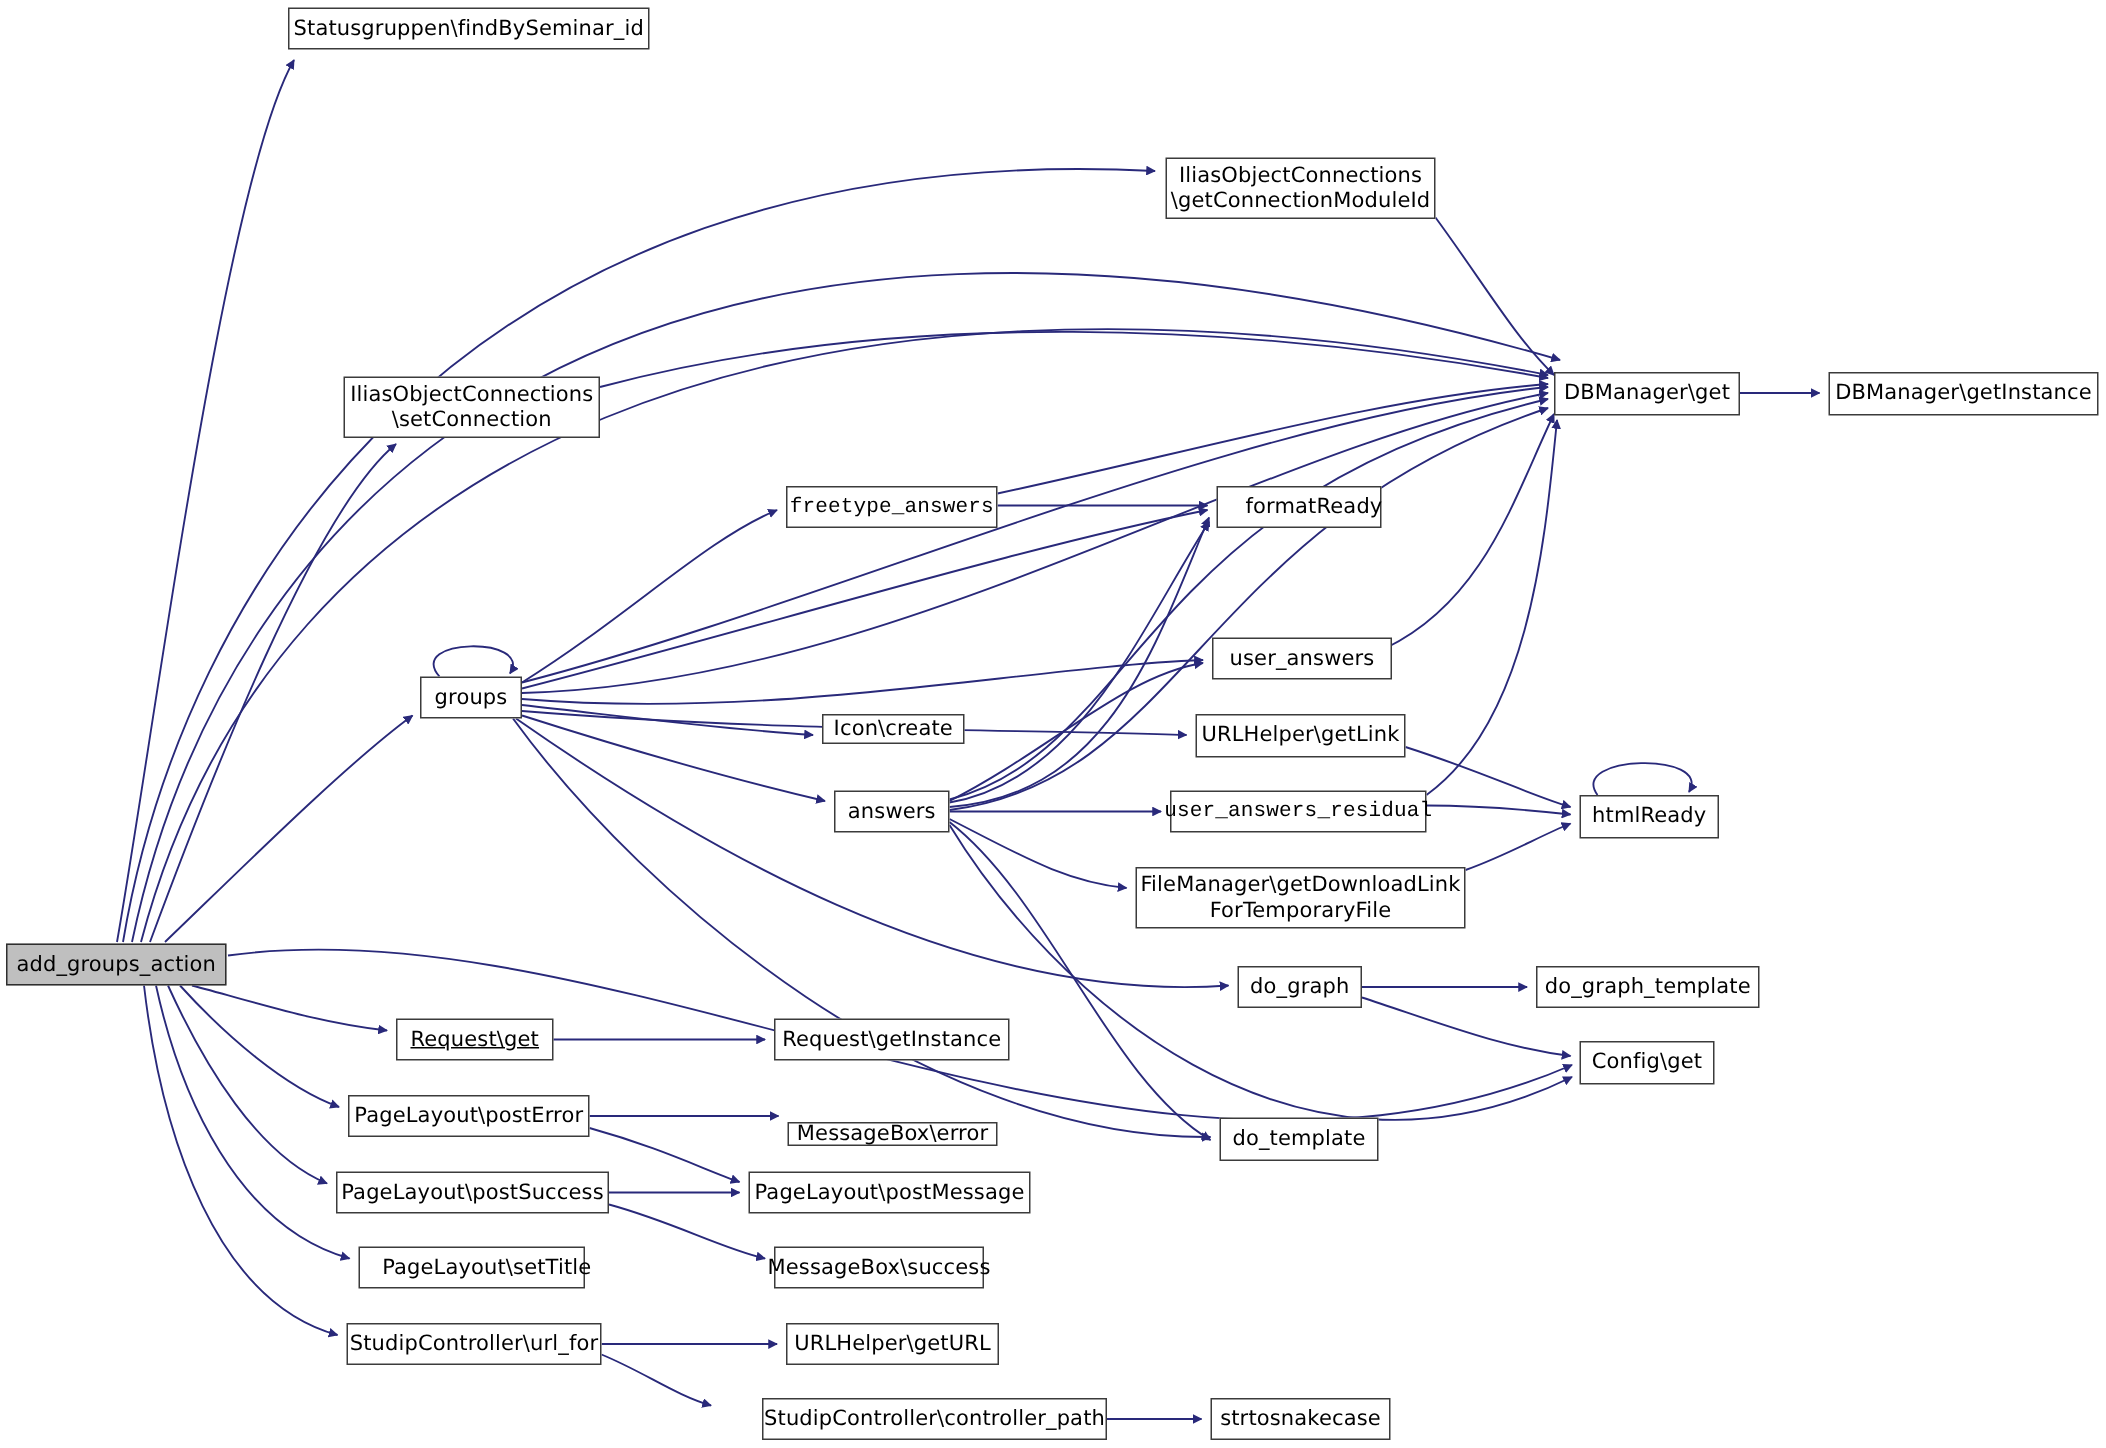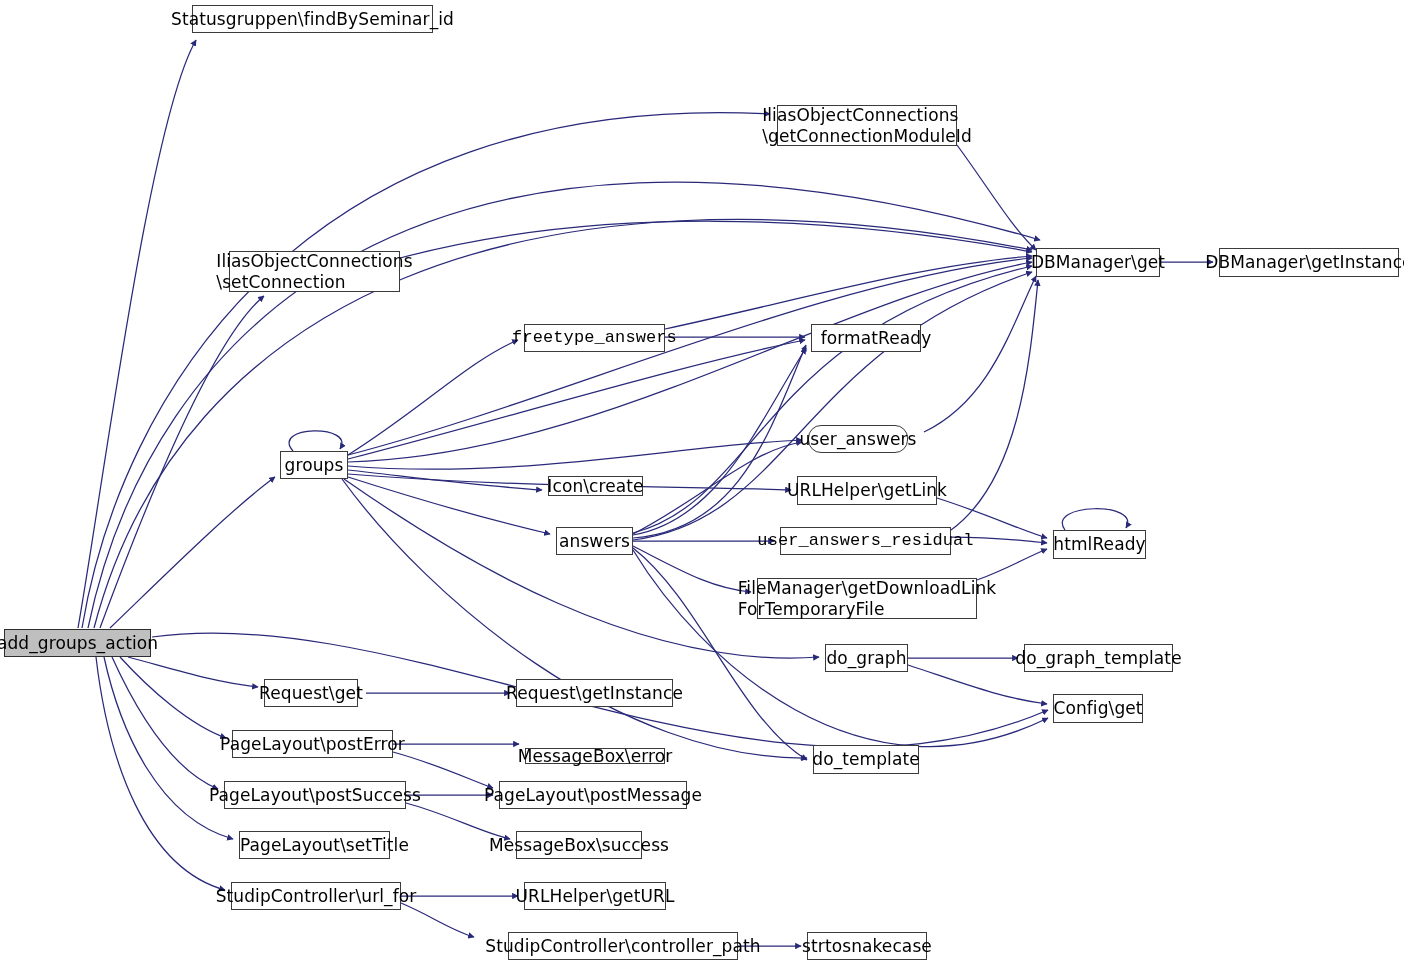--- a/index.html
+++ b/index.html
@@ -26,22 +26,22 @@
   }
   .node {
     position: absolute;
     box-sizing: border-box;
     border: 1px solid #3b3b3b;
     background: #ffffff;
     color: #000000;
     display: flex;
     align-items: center;
     justify-content: center;
-    text-align: left;
-    font-size: 17px;
+    text-align: center;
+    font-size: 14px;
     line-height: 1.18;
     letter-spacing: 0.1px;
     white-space: pre-line;
     z-index: 5;
   }
   .node.current {
     background: #bfbfbf;
     border-color: #2e2e2e;
   }
   .node .label {
@@ -121,40 +121,40 @@
       <div class="node current" style="left: 4px; top: 629px; width: 147px; height: 28px;"><span class="label">add_groups_action</span></div>
       <div class="node" style="left: 192px; top: 5px; width: 241px; height: 28px;"><span class="label">Statusgruppen\findBySeminar_id</span></div>
       <div class="node" style="left: 777px; top: 105px; width: 180px; height: 41px;"><span class="label">IliasObjectConnections
 \getConnectionModuleId</span></div>
       <div class="node" style="left: 229px; top: 251px; width: 171px; height: 41px;"><span class="label">IliasObjectConnections
 \setConnection</span></div>
       <div class="node" style="left: 1036px; top: 248px; width: 124px; height: 29px;"><span class="label">DBManager\get</span></div>
       <div class="node" style="left: 1219px; top: 248px; width: 180px; height: 29px;"><span class="label">DBManager\getInstance</span></div>
       <div class="node" style="left: 524px; top: 324px; width: 141px; height: 28px; font-family: Liberation Mono, monospace;"><span class="label">freetype_answers</span></div>
       <div class="node" style="left: 811px; top: 324px; width: 110px; height: 28px; padding-left: 20px;"><span class="label">formatReady</span></div>
-      <div class="node" style="left: 808px; top: 425px; width: 100px; height: 28px; border-radius: 13px;"><span class="label">user_answers</span></div>
+      <div class="node" style="left: 808px; top: 425px; width: 120px; height: 28px;"><span class="label">user_answers</span></div>
       <div class="node" style="left: 280px; top: 451px; width: 68px; height: 28px;"><span class="label">groups</span></div>
       <div class="node" style="left: 548px; top: 476px; width: 95px; height: 20px;"><span class="label">Icon\create</span></div>
       <div class="node" style="left: 797px; top: 476px; width: 140px; height: 29px;"><span class="label">URLHelper\getLink</span></div>
       <div class="node" style="left: 1053px; top: 530px; width: 93px; height: 29px;"><span class="label">htmlReady</span></div>
       <div class="node" style="left: 556px; top: 527px; width: 77px; height: 28px;"><span class="label">answers</span></div>
       <div class="node" style="left: 780px; top: 527px; width: 171px; height: 28px; font-family: Liberation Mono, monospace;"><span class="label">user_answers_residual</span></div>
       <div class="node" style="left: 757px; top: 578px; width: 220px; height: 41px;"><span class="label">FileManager\getDownloadLink
 ForTemporaryFile</span></div>
       <div class="node" style="left: 825px; top: 644px; width: 83px; height: 28px;"><span class="label">do_graph</span></div>
       <div class="node" style="left: 1024px; top: 644px; width: 149px; height: 28px;"><span class="label">do_graph_template</span></div>
-      <div class="node" style="left: 264px; top: 679px; width: 94px; height: 28px;"><span class="label">Request\get</span></div>
+      <div class="node" style="left: 264px; top: 679px; width: 105px; height: 28px; text-decoration: underline;"><span class="label">Request\get</span></div>
       <div class="node" style="left: 516px; top: 679px; width: 157px; height: 28px;"><span class="label">Request\getInstance</span></div>
       <div class="node" style="left: 1053px; top: 694px; width: 90px; height: 29px;"><span class="label">Config\get</span></div>
       <div class="node" style="left: 232px; top: 730px; width: 161px; height: 28px;"><span class="label">PageLayout\postError</span></div>
       <div class="node" style="left: 525px; top: 748px; width: 140px; height: 16px;"><span class="label">MessageBox\error</span></div>
       <div class="node" style="left: 813px; top: 745px; width: 106px; height: 29px;"><span class="label">do_template</span></div>
       <div class="node" style="left: 224px; top: 781px; width: 182px; height: 28px;"><span class="label">PageLayout\postSuccess</span></div>
       <div class="node" style="left: 499px; top: 781px; width: 188px; height: 28px;"><span class="label">PageLayout\postMessage</span></div>
       <div class="node" style="left: 239px; top: 831px; width: 151px; height: 28px; padding-left: 20px;"><span class="label">PageLayout\setTitle</span></div>
-      <div class="node" style="left: 516px; top: 831px; width: 126px; height: 28px;"><span class="label">MessageBox\success</span></div>
+      <div class="node" style="left: 516px; top: 831px; width: 140px; height: 28px;"><span class="label">MessageBox\success</span></div>
       <div class="node" style="left: 231px; top: 882px; width: 170px; height: 28px;"><span class="label">StudipController\url_for</span></div>
       <div class="node" style="left: 524px; top: 882px; width: 142px; height: 28px;"><span class="label">URLHelper\getURL</span></div>
       <div class="node" style="left: 480px; top: 932px; width: 230px; height: 28px; margin-left: 28px;"><span class="label">StudipController\controller_path</span></div>
       <div class="node" style="left: 807px; top: 932px; width: 120px; height: 28px;"><span class="label">strtosnakecase</span></div>
     </div>
 
 </div>
 
 </body></html>

